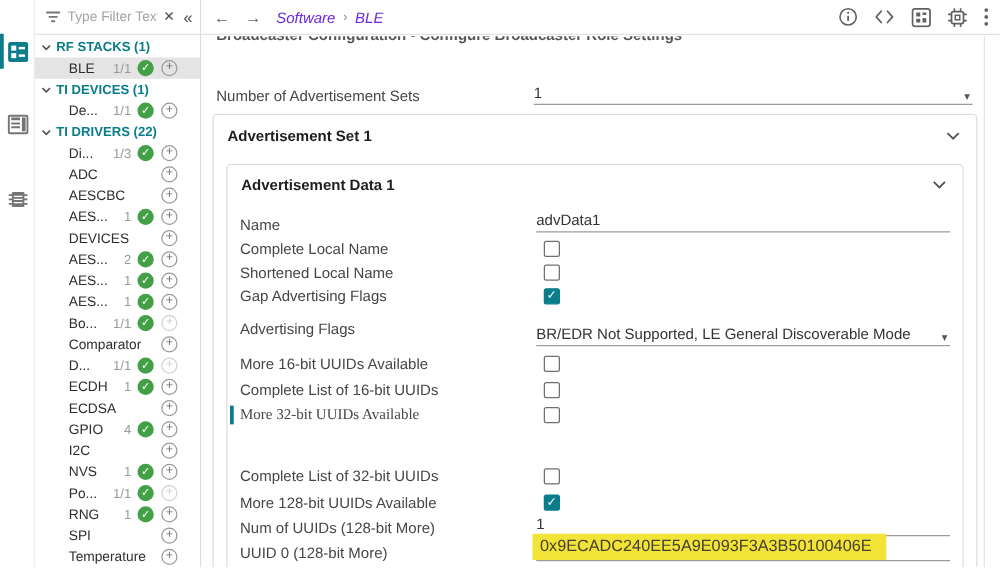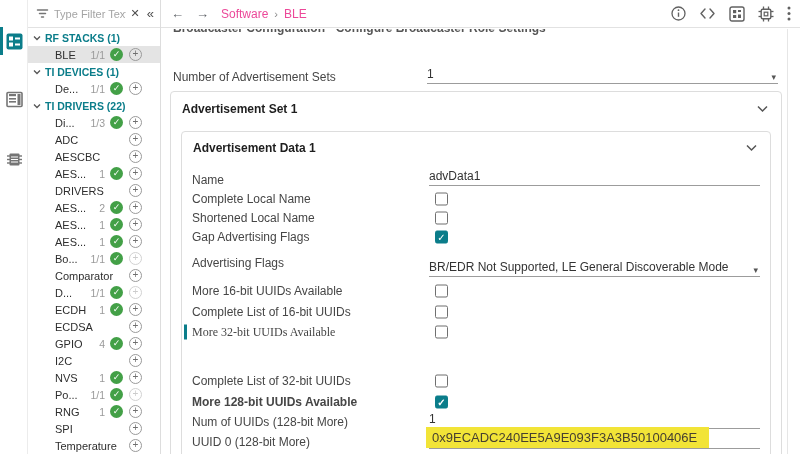--- a/index.html
+++ b/index.html
@@ -32,21 +32,21 @@
   .ti-check{width:13px;height:13px;border-radius:50%;background:var(--green);color:#fff;
             font-size:9px;line-height:13px;text-align:center;margin-left:5px;flex:none;}
   .ti-plus{width:13px;height:13px;border-radius:50%;border:1px solid #9a9a9a;color:#6f6f6f;
            font-size:10px;line-height:10px;text-align:center;margin-left:6px;flex:none;}
   .ti-plus.disabled{border-color:#d2d2d2;color:#ccc;}
 
   
   .main{position:absolute;left:161px;top:0;right:0;bottom:0;background:#fff;}
   .main-header{height:28px;display:flex;align-items:center;gap:12px;padding:0 9px 0 10px;border-bottom:1px solid #e2e2e2;}
   .nav-arrow{font-size:13px;color:#5f6368;cursor:pointer;flex:none;}
-  .crumb{font-size:12px;color:#ec4899;cursor:pointer;}
+  .crumb{font-size:12px;color:#6d28d9;cursor:pointer;font-style:italic;}
   .crumb-sep{font-size:11px;color:#8a8a8a;margin:0 -6px;}
   .hdr-icons{margin-left:auto;display:flex;align-items:center;gap:13px;}
   .hdr-icon{display:flex;align-items:center;cursor:pointer;}
 
   .content{position:absolute;left:0;top:29px;right:13px;bottom:0;overflow:hidden;}
   .scroll-strip{position:absolute;right:0;top:29px;width:13px;bottom:0;background:#fff;border-left:1px solid #e6e6e6;}
 
   .clipped-heading-wrap{position:absolute;top:0;left:12px;right:20px;height:7px;overflow:hidden;}
   .clipped-heading-wrap span{display:block;margin-top:-8px;font-size:12px;font-weight:bold;color:#555;white-space:nowrap;}
 
@@ -212,21 +212,21 @@
   </div>
 
   <div class="tree-item">
     <span class="ti-label">AES...</span>
     <span class="ti-count">1</span>
     <span class="ti-check">✓</span>
     <span class="ti-plus">+</span>
   </div>
 
   <div class="tree-item">
-    <span class="ti-label">DRIVERS</span>
+    <span class="ti-label">DEVICES</span>
 
     <span class="ti-plus" style="margin-left: auto;">+</span>
   </div>
 
   <div class="tree-item">
     <span class="ti-label">AES...</span>
     <span class="ti-count">2</span>
     <span class="ti-check">✓</span>
     <span class="ti-plus">+</span>
   </div>
@@ -484,21 +484,21 @@
   </div>
 
   <div class="form-row" style="height: 21px; margin-top: 28px;">
 
     <span class="fr-label">Complete List of 32-bit UUIDs</span>
     <div class="fr-value">
                   <span class="checkbox"></span>
                 </div>
   </div>
 
-  <div class="form-row" style="height: 21px; font-weight: bold;">
+  <div class="form-row" style="height: 21px;">
 
     <span class="fr-label">More 128-bit UUIDs Available</span>
     <div class="fr-value">
                   <span class="checkbox checked">✓</span>
                 </div>
   </div>
 
   <div class="form-row" style="height: 20px;">
 
     <span class="fr-label">Num of UUIDs (128-bit More)</span>

